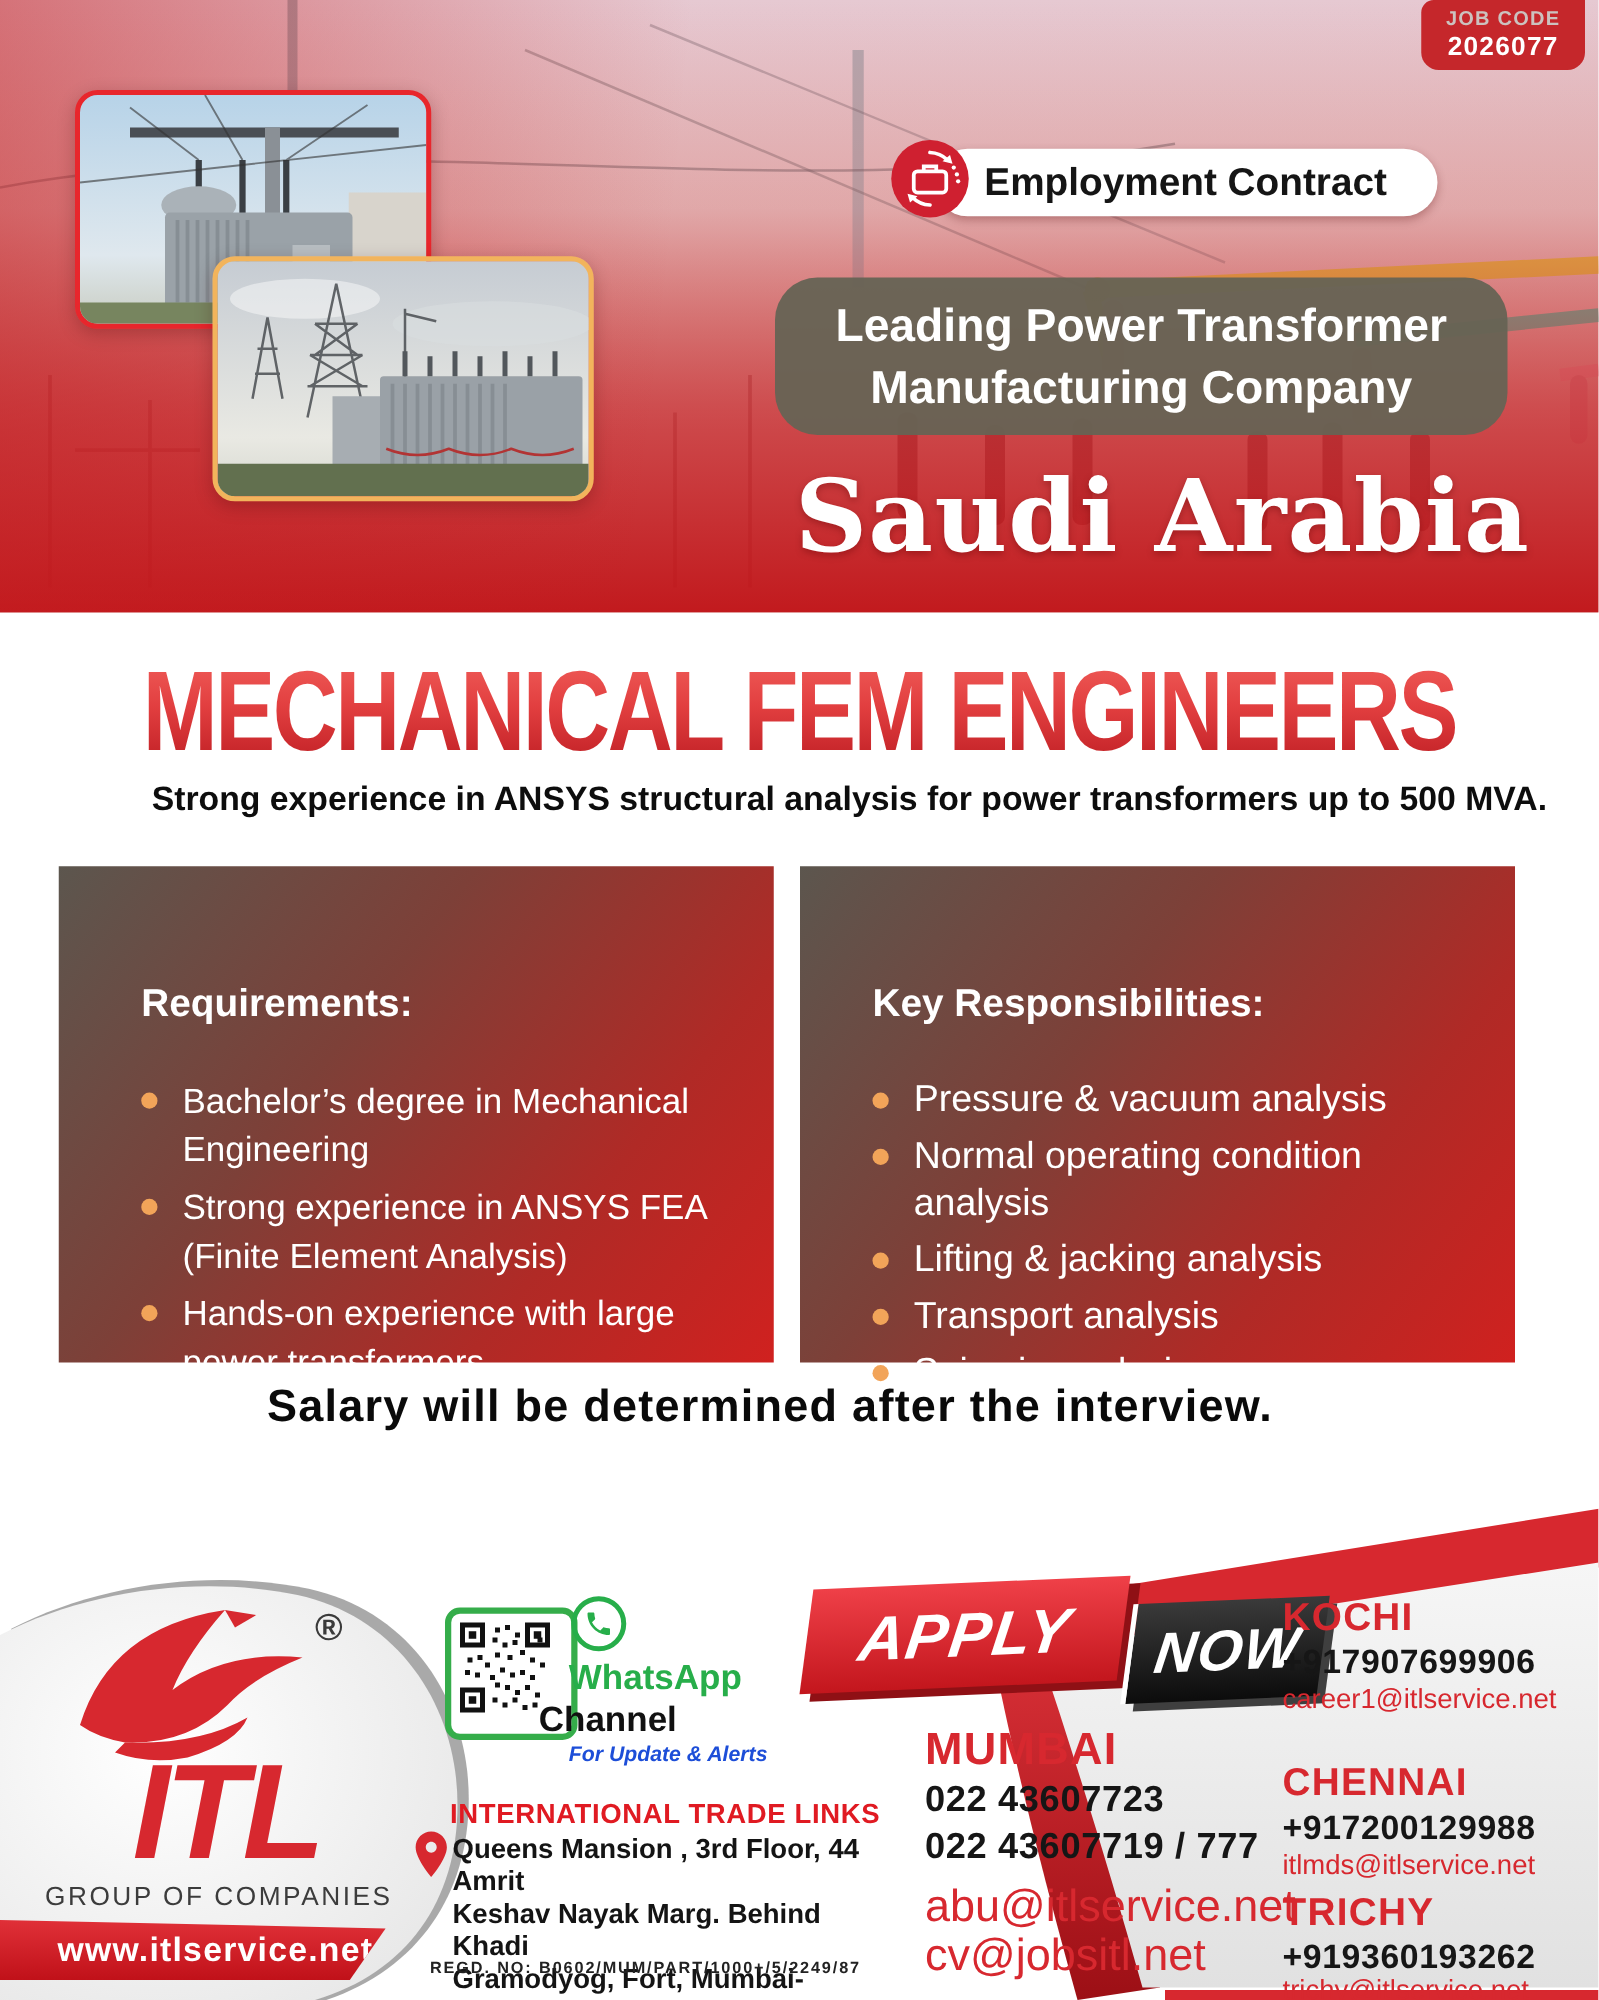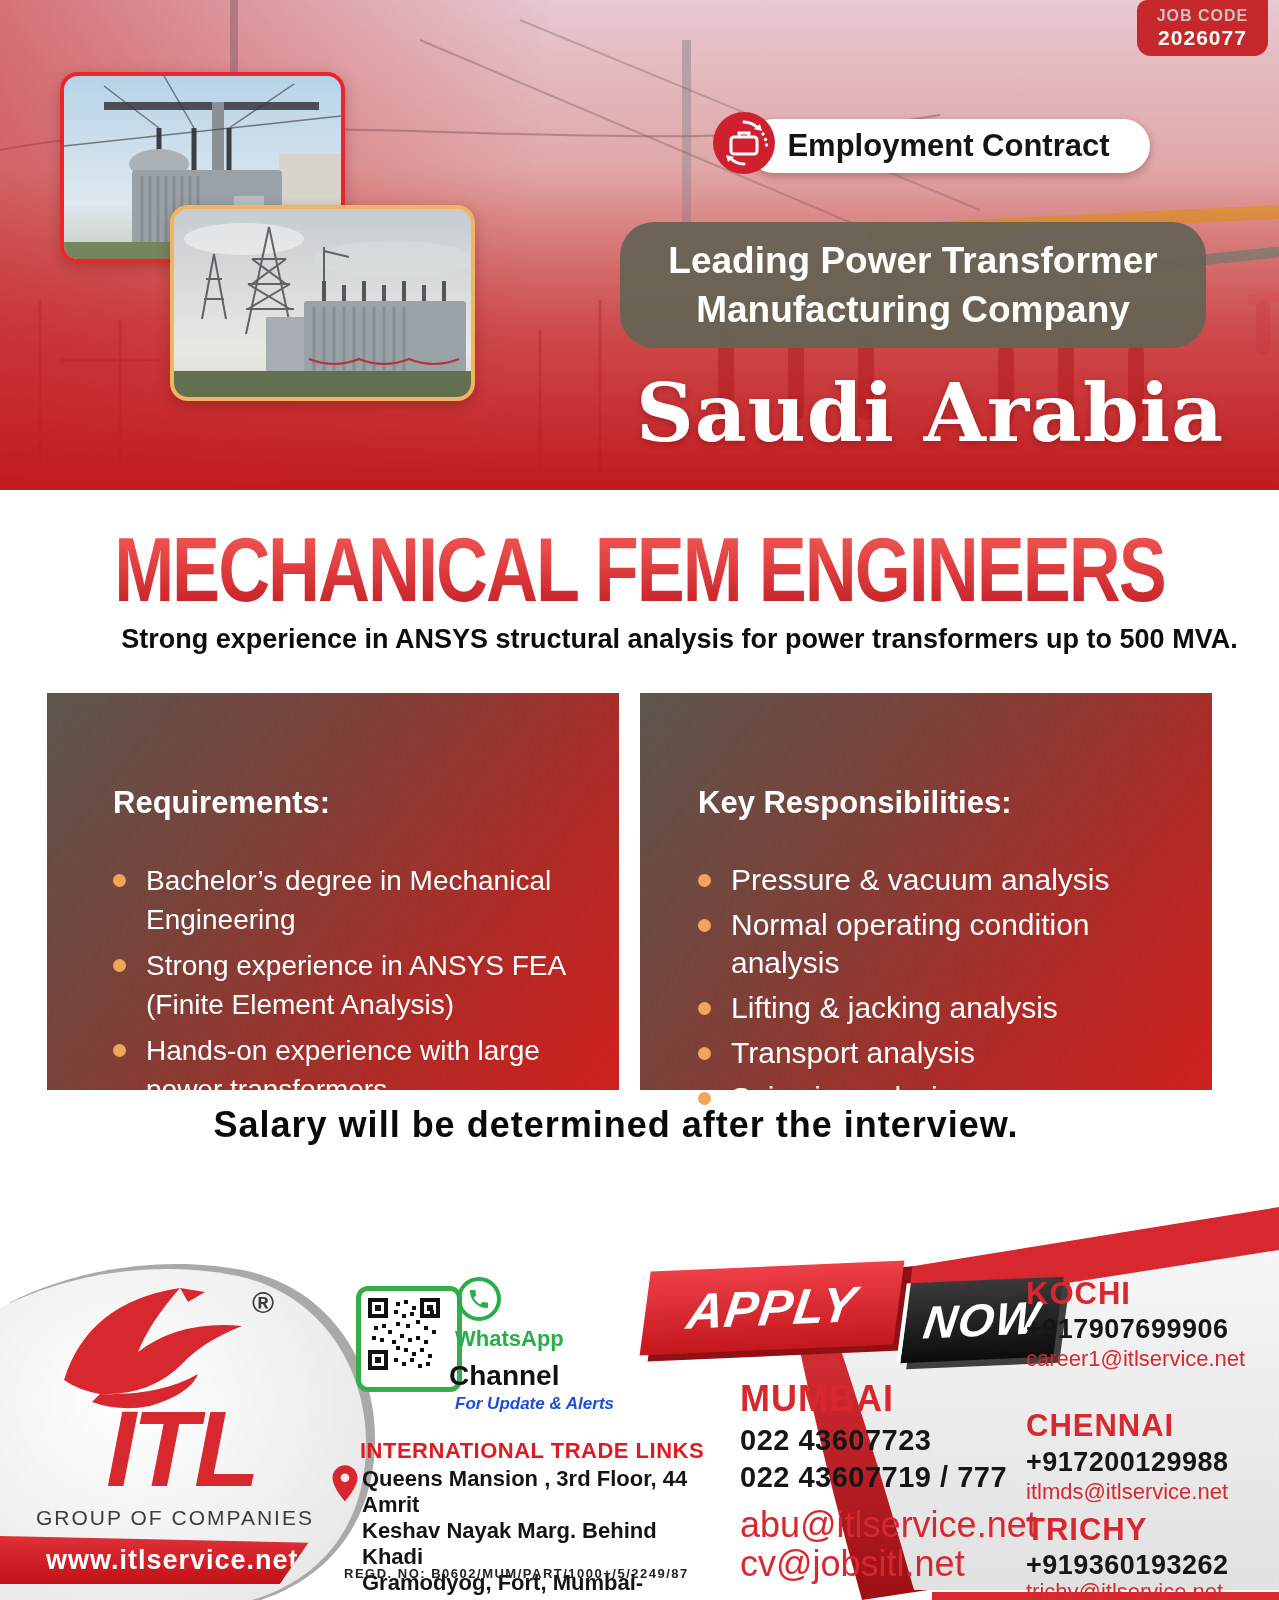--- a/index.html
+++ b/index.html
@@ -72,22 +72,22 @@
   .itl-tag{left:30px;top:1506px;width:290px;text-align:center;font-size:21px;color:#3c3c3c;
            letter-spacing:2px;}
   .site-banner{left:0;top:1536px;width:318px;height:48px;
            background:linear-gradient(180deg,#e03038,#c01119);
            clip-path:polygon(0 0,97% 14%,88% 100%,0 100%);display:flex;align-items:center;}
   .site-banner span{color:#fff;font-size:27px;font-weight:bold;letter-spacing:1px;padding-left:46px;}
 
   .qr-frame{left:356px;top:1286px;width:86px;height:86px;border:5px solid #35ad4a;border-radius:12px;
             background:#fff;padding:5px;}
   .wa-icon{left:456px;top:1276px;}
-  .wa-brand{left:455px;top:1326px;font-size:22px;font-weight:800;color:#27ae4a;}
-  .wa-channel{left:449px;top:1360px;font-size:28px;font-weight:800;color:#111;}
+  .wa-brand{left:455px;top:1326px;font-size:28px;font-weight:800;color:#27ae4a;}
+  .wa-channel{left:431px;top:1360px;font-size:28px;font-weight:800;color:#111;}
   .wa-note{left:455px;top:1394px;font-size:17px;font-weight:bold;font-style:italic;color:#1d4ed8;}
 
   .itl-company{left:360px;top:1438px;font-size:22px;font-weight:800;color:#e01a22;letter-spacing:.5px;}
   .pin-icon{left:330px;top:1464px;}
   .addr{left:362px;top:1466px;width:340px;font-size:22px;font-weight:bold;color:#141414;line-height:26px;}
   .regd{left:344px;top:1566px;font-size:13px;font-weight:bold;color:#222;letter-spacing:1.5px;}
 
   .apply-extrude{left:654px;top:1272px;width:252px;height:84px;background:#8f1015;
             transform:skewX(-10deg) rotate(-2.5deg);}
   .apply-face{left:646px;top:1266px;width:252px;height:84px;

